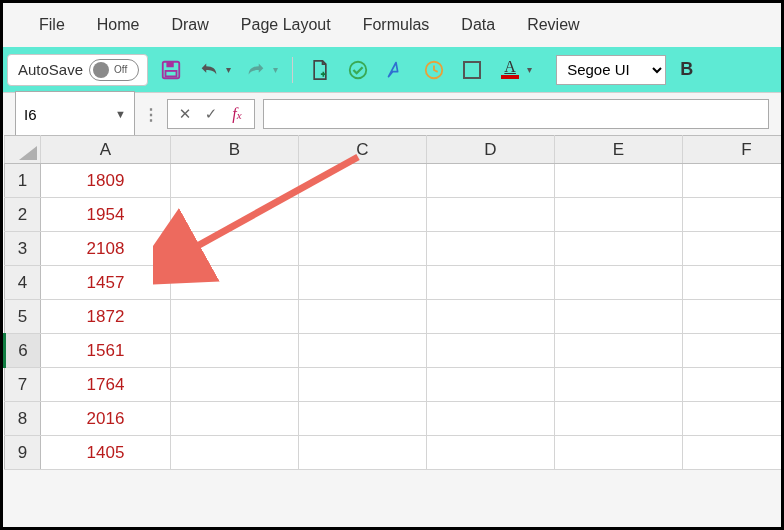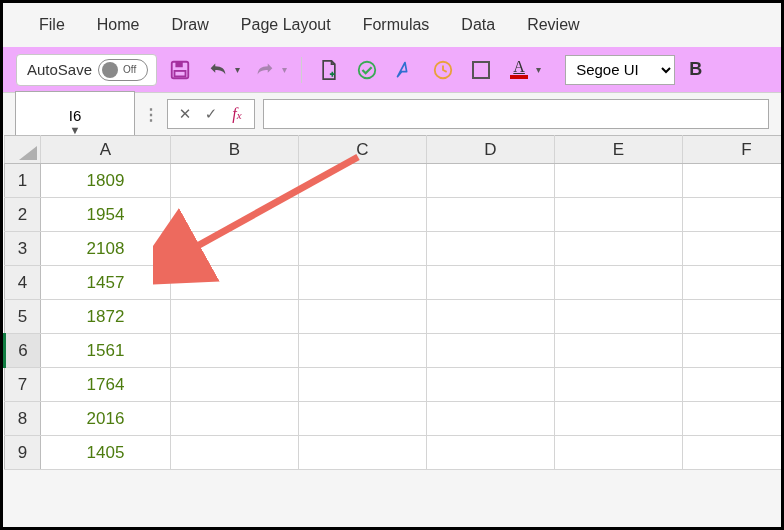--- a/index.html
+++ b/index.html
@@ -23,23 +23,23 @@
     background: #f5f5f5;
   }
   .ribbon-tabs .tab {
     padding: 10px 16px;
     cursor: pointer;
   }
   .toolbar {
     display: flex;
     align-items: center;
     height: 46px;
-    padding: 0 13px;
+    padding: 0 4px;
     gap: 8px;
-    background: #f0abfc;
+    background: #5eead4;
     border-bottom: 1px solid #d0d0d0;
     font-size: 15px;
     color: #333;
   }
   .autosave-group {
     display: flex;
     align-items: center;
     gap: 6px;
     padding: 4px 8px 4px 10px;
     border: 1px solid #c8c8c8;
@@ -97,24 +97,23 @@
     gap: 8px;
     background: #f5f5f5;
   }
   .name-box {
     width: 120px;
     height: 46px;
     border: 1px solid #aaa;
     background: #fff;
     display:flex;
     align-items:center;
-    justify-content: flex-end;
+    justify-content: space-between;
     padding: 0 8px;
     font-size: 15px;
-    flex-direction: column;
   }
   .name-box .chev { font-size: 11px; color:#555; }
   .fx-btns {
     display:flex; align-items:center; gap:4px;
     border:1px solid #aaa; background:#fff; height:30px; padding:0 6px;
   }
   .fx-btns .b { width:22px; text-align:center; cursor:pointer; color:#666; font-size:15px; }
   .fx-btns .fx { font-style:italic; font-family: "Times New Roman", serif; font-size:16px; color:#be185d; }
   .formula-bar {
     flex:1; height:30px; border:1px solid #aaa; background:#fff;
@@ -162,21 +161,21 @@
     content:"";
     position:absolute;
     right:3px; bottom:3px;
     width:0;height:0;
     border-style:solid;
     border-width:0 0 14px 18px;
     border-color: transparent transparent #b0b0b0 transparent;
   }
   table.grid td.cell {
     text-align:center;
-    color:#4d7c0f;
+    color:#b91c1c;
   }
   col.colA { width:130px; }
   col.colRest { width:128px; }
   tr.active .rowhead { background:#e3e3e3; border-left:3px solid #107c41; }
 
   .arrow-ann {
     position:absolute;
     pointer-events:none;
   }
 </style>

